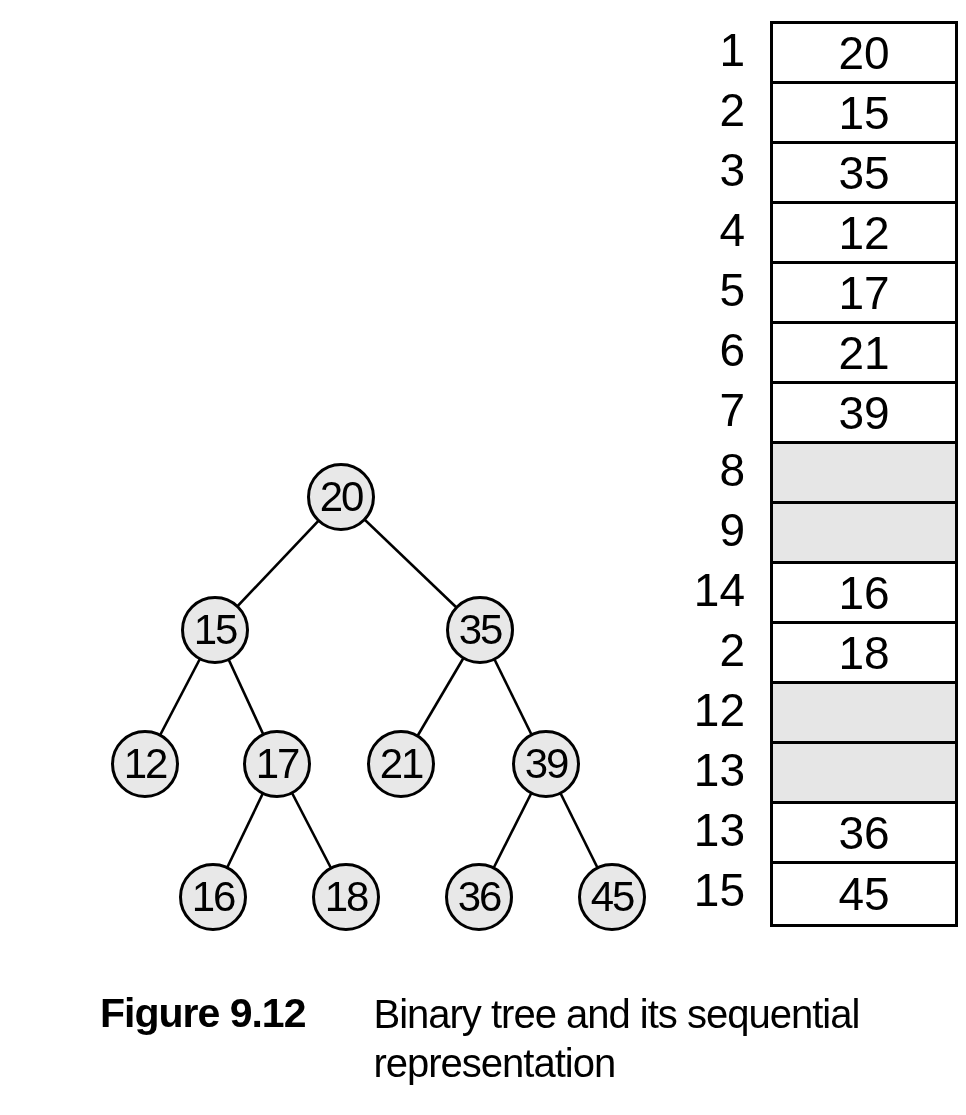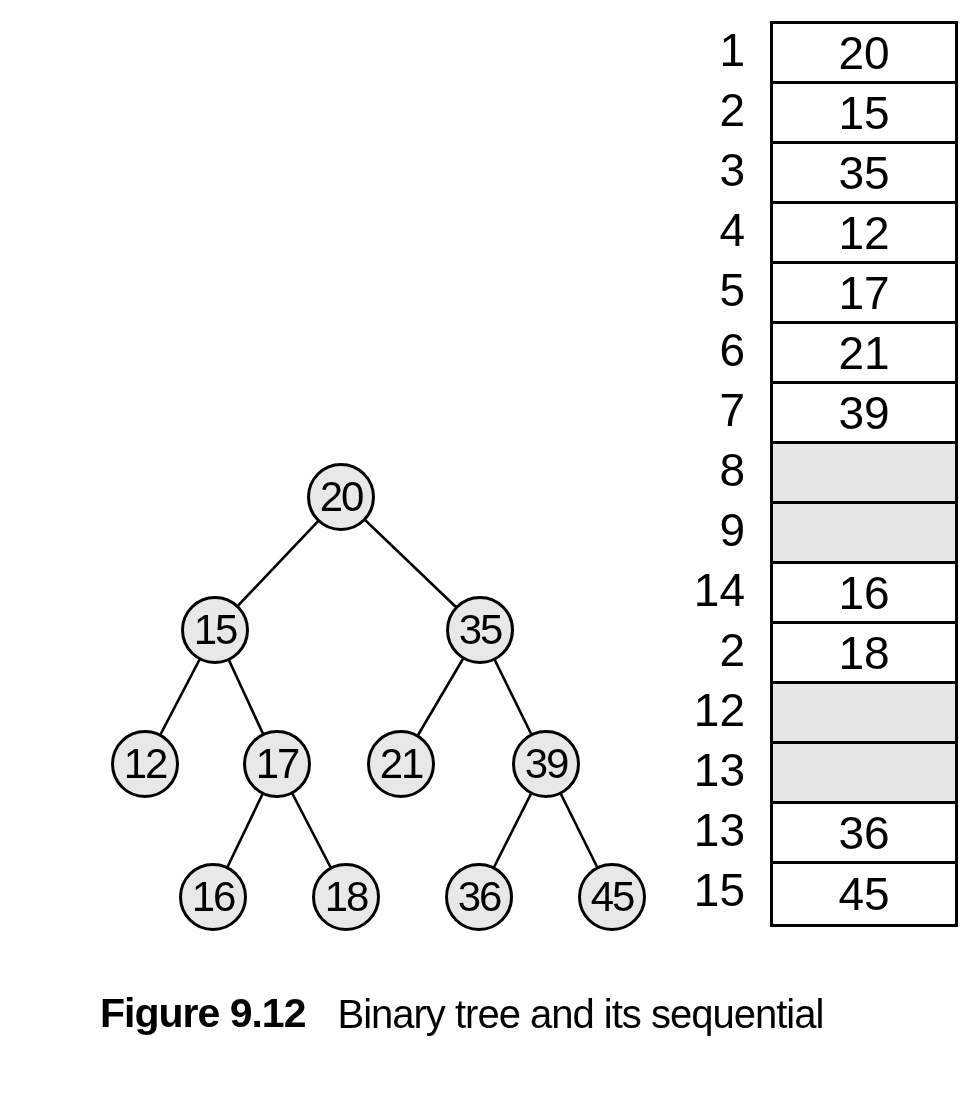--- a/index.html
+++ b/index.html
@@ -82,21 +82,21 @@
     align-items: flex-start;
   }
   .caption .fig-label {
     font-weight: bold;
     font-size: 41px;
     letter-spacing: -1px;
     white-space: nowrap;
     color: #000000;
   }
   .caption .fig-text {
-    margin-left: 32px;
+    margin-left: 68px;
     font-size: 40px;
     line-height: 49px;
     letter-spacing: -1px;
     color: #000000;
   }
 </style>
 </head>
 <body>
 
 <div class="page">
@@ -162,16 +162,17 @@
         <div class="array-cell empty" style="background: rgb(230, 230, 230);"></div>
         <div class="array-cell">36</div>
         <div class="array-cell">45</div>
       </div>
   </div>
 
   <div class="caption">
     <span class="fig-label">Figure 9.12</span>
     <span class="fig-text">
       <span>Binary tree and its sequential</span><br>
+      <span>representation</span>
     </span>
   </div>
 
 </div>
 
 </body></html>

